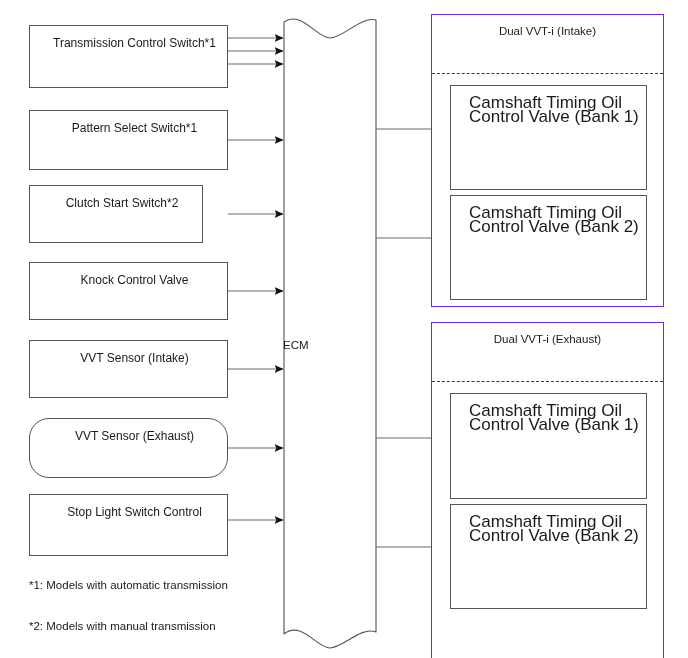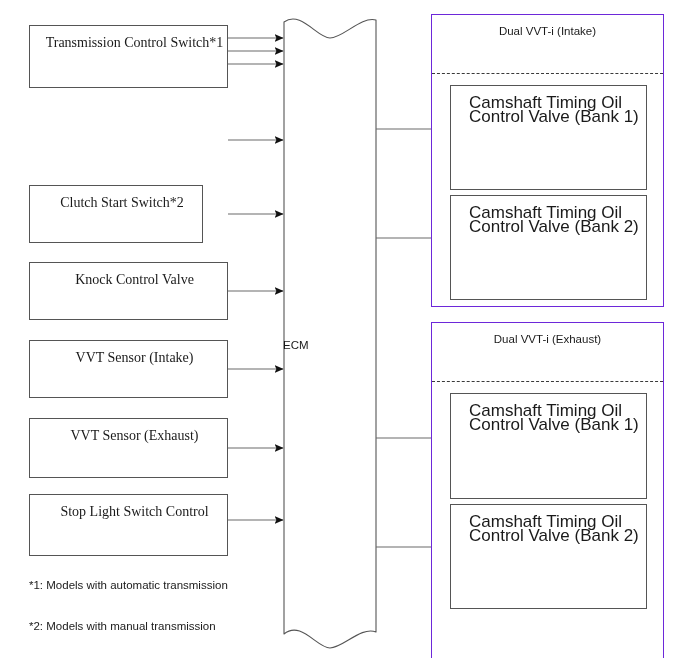--- a/index.html
+++ b/index.html
@@ -22,25 +22,24 @@
     position: absolute;
     box-sizing: border-box;
     border: 1px solid #555555;
     background: #ffffff;
   }
   .box-label {
     position: absolute;
     left: 12px;
     right: 0;
     text-align: center;
-    font-size: 14px;
+    font-size: 12px;
     line-height: 14px;
     color: #1a1a1a;
     white-space: nowrap;
-    font-family: Liberation Serif, serif;
   }
   .left-box .box-label {
     top: 10px;
   }
   .group-box {
     position: absolute;
     box-sizing: border-box;
     border: 1px solid #6d28d9;
     background: #ffffff;
   }
@@ -108,34 +107,37 @@
 </style>
 </head>
 <body>
 
 <div id="canvas">
 
   <div class="box left-box" style="left:29px; top:25px; width:199px; height:63px;">
     <div class="box-label">Transmission Control Switch*1</div>
   </div>
 
+  <div class="box left-box" style="left:29px; top:110px; width:199px; height:60px;">
+    <div class="box-label">Pattern Select Switch*1</div>
+  </div>
 
   <div class="box left-box" style="left:29px; top:185px; width:174px; height:58px;">
     <div class="box-label">Clutch Start Switch*2</div>
   </div>
 
   <div class="box left-box" style="left:29px; top:262px; width:199px; height:58px;">
     <div class="box-label">Knock Control Valve</div>
   </div>
 
   <div class="box left-box" style="left:29px; top:340px; width:199px; height:58px;">
     <div class="box-label">VVT Sensor (Intake)</div>
   </div>
 
-  <div class="box left-box" style="left:29px; top:418px; width:199px; height:60px;">
+  <div class="box left-box" style="left:29px; top:418px; width:199px; height:60px;border-radius:20px;">
     <div class="box-label">VVT Sensor (Exhaust)</div>
   </div>
 
   <div class="box left-box" style="left:29px; top:494px; width:199px; height:62px;">
     <div class="box-label">Stop Light Switch Control</div>
   </div>
 
   <svg class="ecm-svg" width="96" height="642" viewBox="0 0 96 642">
     <path d="M 1,14
              C 18,2 34,30 47,30

